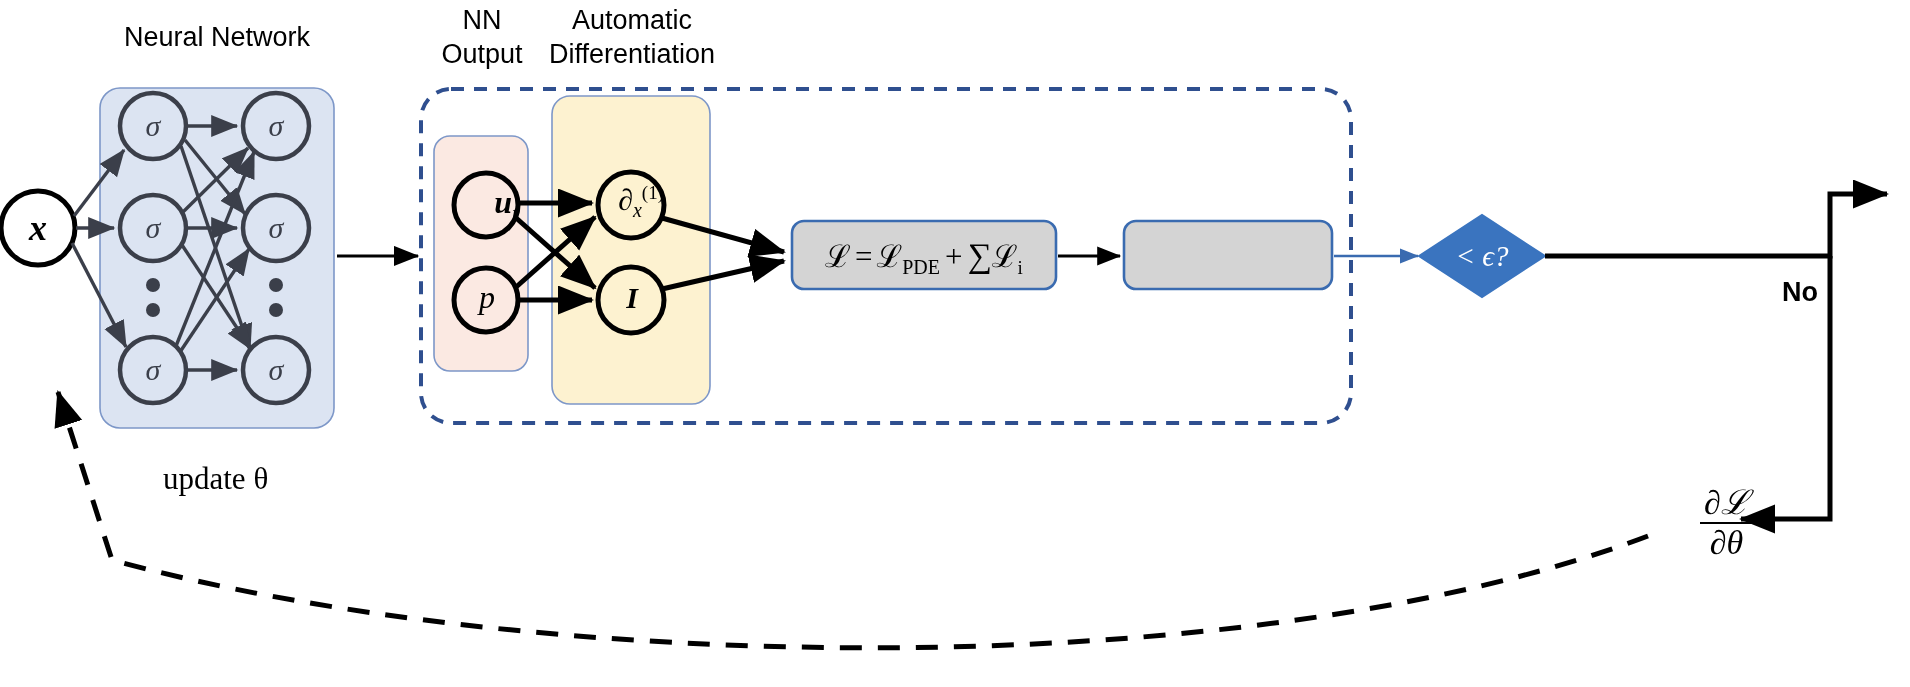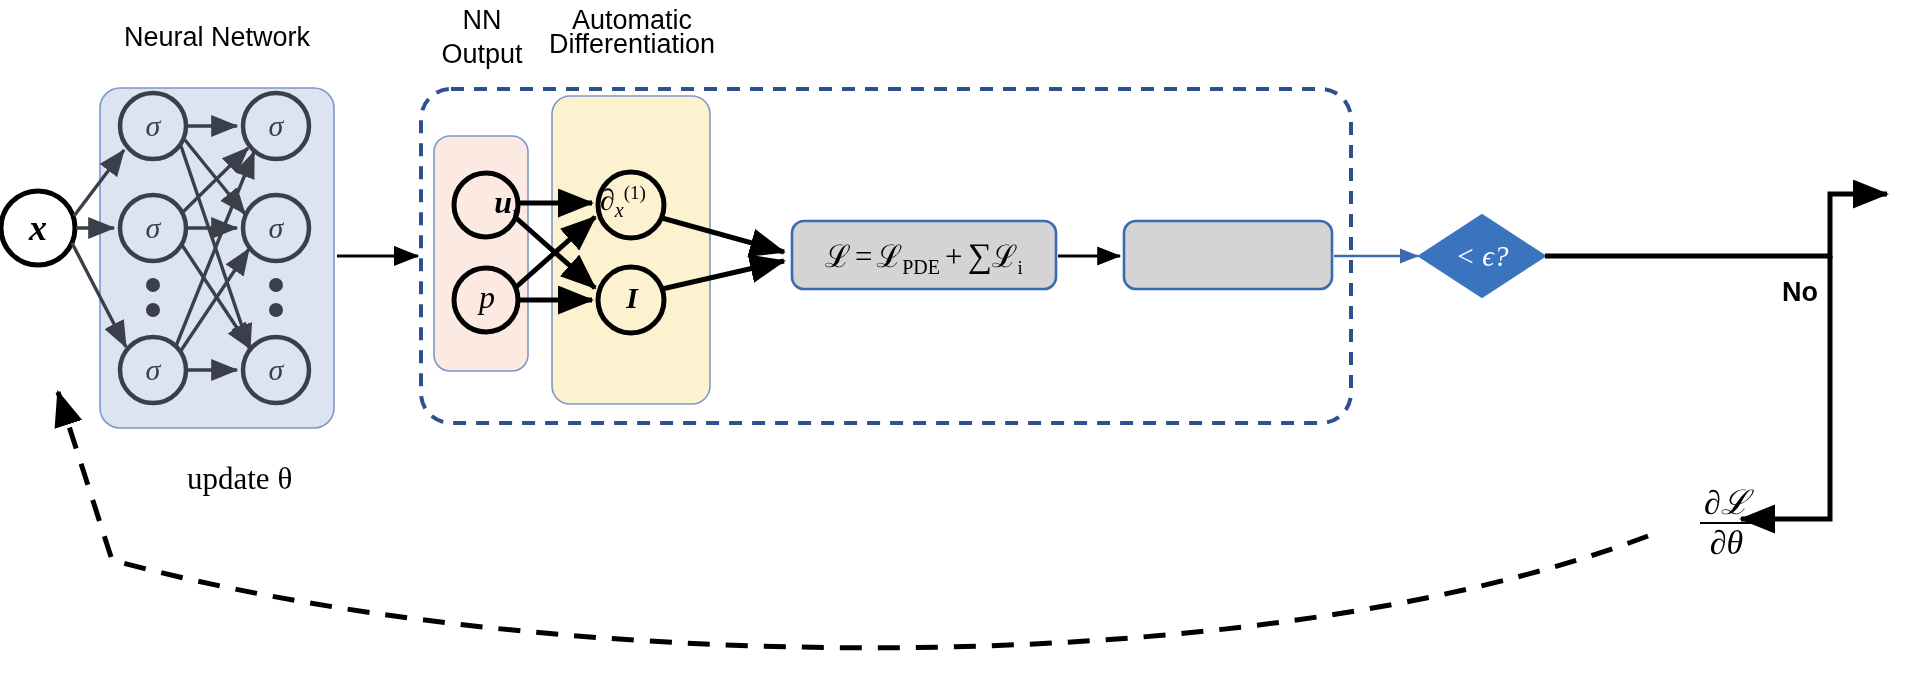--- a/index.html
+++ b/index.html
@@ -149,56 +149,56 @@
 
     <path d="M 1648 536 C 1240 690, 520 672, 112 560 L 58 392" fill="none" stroke="#000000" stroke-width="5" stroke-dasharray="22,16" marker-end="url(#ahbig)"></path>
   </svg>
 
   <div class="lbl title-lbl" style="left:100px; top:22px; width:234px;">Neural Network</div>
 
   <div class="lbl title-lbl" style="left:437px; top:5px; width:90px;">NN</div>
   <div class="lbl title-lbl" style="left:437px; top:39px; width:90px;">Output</div>
 
   <div class="lbl title-lbl" style="left:542px; top:5px; width:180px;text-align:center;">Automatic</div>
-  <div class="lbl title-lbl" style="left:542px; top:29px; width:180px;text-align:center;">Differentiation</div>
+  <div class="lbl title-lbl" style="left:542px; top:39px; width:180px;text-align:center;">Differentiation</div>
 
 
   <div class="boxtxt" style="left:8px; top:200px; width:60px; height:56px; font-size:36px; font-style:italic; font-weight:bold;">x</div>
 
   <div class="boxtxt" style="left:123px; top:100px; width:60px; height:52px; font-size:30px; font-style:italic; color:#3b3f4a;">σ</div>
   <div class="boxtxt" style="left:123px; top:202px; width:60px; height:52px; font-size:30px; font-style:italic; color:#3b3f4a;">σ</div>
   <div class="boxtxt" style="left:123px; top:344px; width:60px; height:52px; font-size:30px; font-style:italic; color:#3b3f4a;">σ</div>
   <div class="boxtxt" style="left:246px; top:100px; width:60px; height:52px; font-size:30px; font-style:italic; color:#3b3f4a;">σ</div>
   <div class="boxtxt" style="left:246px; top:202px; width:60px; height:52px; font-size:30px; font-style:italic; color:#3b3f4a;">σ</div>
   <div class="boxtxt" style="left:246px; top:344px; width:60px; height:52px; font-size:30px; font-style:italic; color:#3b3f4a;">σ</div>
 
   <div class="lbl lbl-serif" style="left:456px; top:184px; width:62px; text-align:right; font-size:32px; font-style:italic; font-weight:bold;">
     <span>u</span><sub style="font-size:21px;">t</sub>
   </div>
   <div class="lbl lbl-serif" style="left:456px; top:279px; width:62px; text-align:center; font-size:32px; font-style:italic;">
     <span>p</span>
   </div>
 
-  <div class="lbl lbl-serif" style="left:600px; top:182px; width:64px; text-align:left; font-size:30px; font-style:italic;">
+  <div class="lbl lbl-serif" style="left:600px; top:182px; width:64px; text-align:right; font-size:30px; font-style:italic;">
     <span>∂</span><sub style="font-size:20px; font-style:italic;">x</sub><sup style="font-size:19px; font-style:normal;">(1)</sup>
   </div>
   <div class="lbl lbl-serif" style="left:600px; top:280px; width:64px; text-align:center; font-size:30px; font-style:italic; font-weight:bold;">
     <span>I</span>
   </div>
 
   <div class="lbl lbl-serif" style="left:792px; top:236px; width:264px; text-align:center; font-size:31px;">
     <span>ℒ</span><span style="padding:0 4px;">=</span><span>ℒ</span><sub style="font-size:20px;">PDE</sub><span style="padding:0 5px;">+</span><span style="font-size:34px;">∑</span><span>ℒ</span><sub style="font-size:19px;">i</sub>
   </div>
 
 
   <div class="boxtxt" style="left:1419px; top:231px; width:126px; height:50px; font-size:29px; font-style:italic; color:#ffffff;">&lt; ϵ?</div>
 
   <div class="lbl" style="left:1782px; top:277px; font-size:27px;font-weight:bold;">No</div>
 
-  <div class="lbl lbl-serif" style="left:163px; top:461px; font-size:31px; font-style:normal;margin-left:24px;">update θ</div>
+  <div class="lbl lbl-serif" style="left:163px; top:461px; font-size:31px; font-style:normal;">update θ</div>
 
   <div class="lbl" style="left:1700px; top:485px;">
     <span class="frac">
       <span class="num">∂ℒ</span>
       <span class="bar"></span>
       <span class="den">∂θ</span>
     </span>
   </div>
 
 </div>

